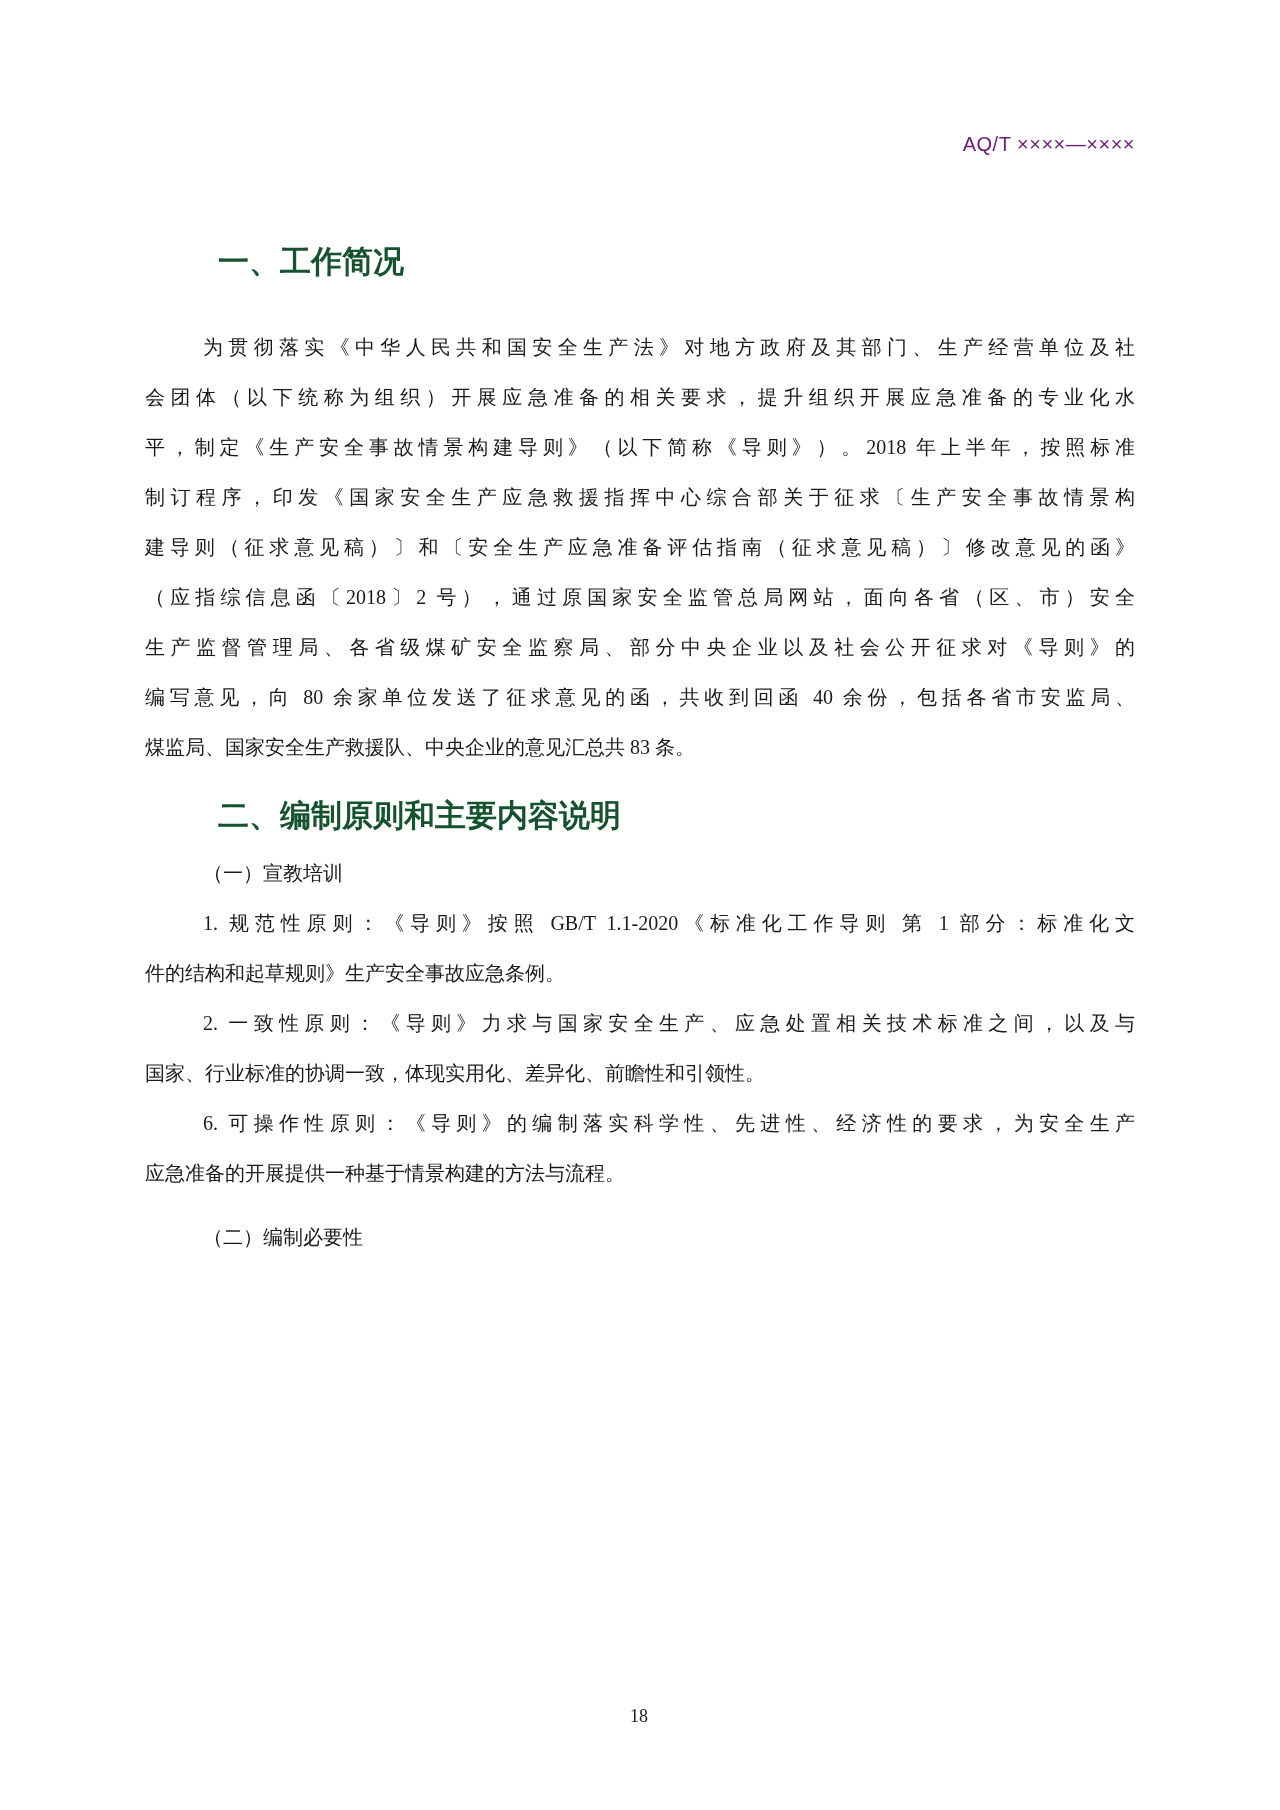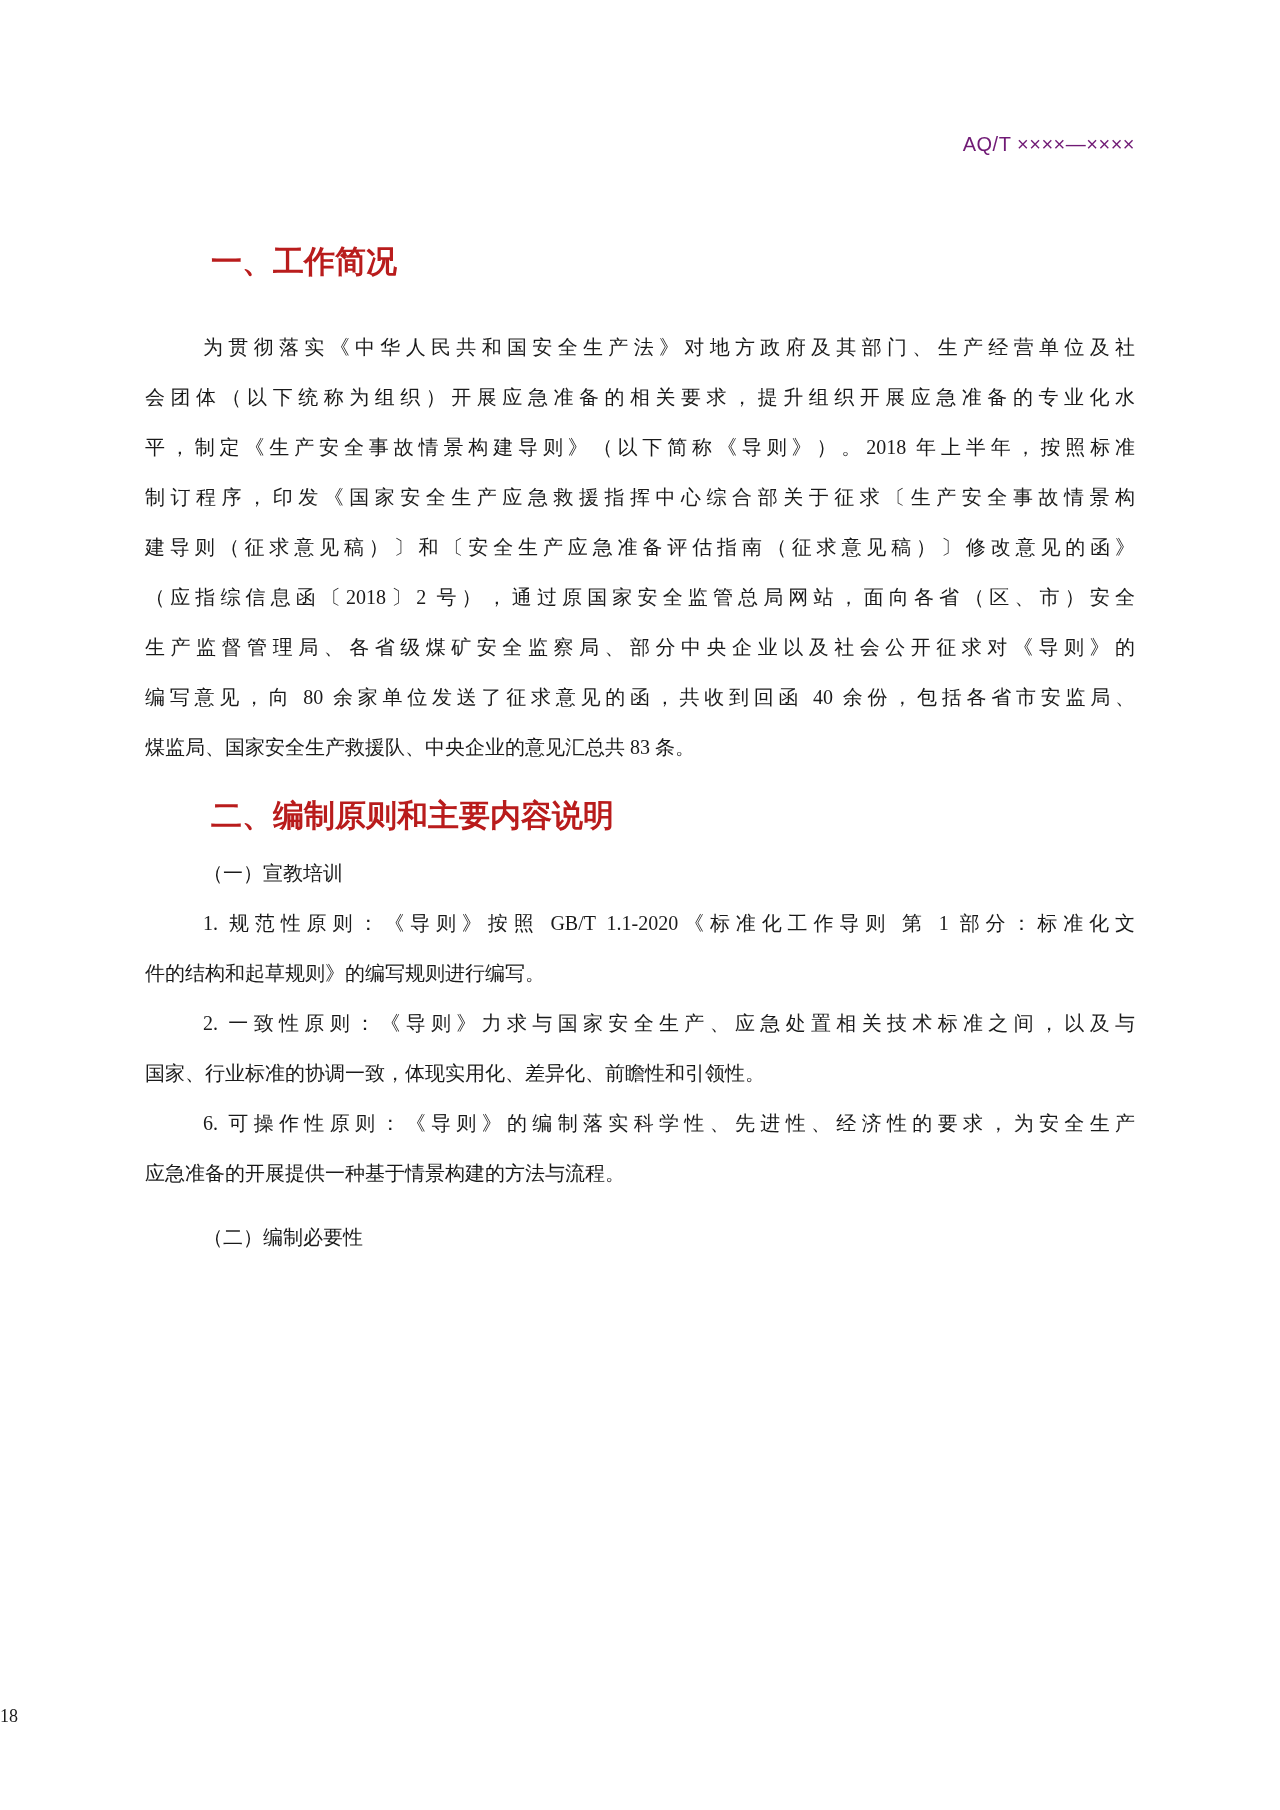--- a/index.html
+++ b/index.html
@@ -25,23 +25,23 @@
     font-size: 20px;
     line-height: 24px;
     letter-spacing: 0.5px;
     color: #701a75;
   }
   h1.sec {
     font-family: "Liberation Sans", "DejaVu Sans", sans-serif;
     font-weight: 700;
     font-size: 31px;
     line-height: 40px;
-    margin: 1px;
+    margin: 8px;
     padding-left: 65px;
-    color: #b91c1c;
+    color: #14532d;
   }
   #h1 { margin-top: 86px; }
   #h2 { margin-top: 24px; margin-bottom: 12px; }
   .para {
     font-size: 20px;
     line-height: 50px;
     margin: 0;
   }
   #p1 { margin-top: 40px; }
   #sub2 { margin-top: 14px; }
@@ -54,20 +54,21 @@
   .pline.first { text-indent: 58px; }
   .pline b {
     font-family: "Liberation Sans", "DejaVu Sans", sans-serif;
     font-weight: 700;
   }
   .page-number {
     position: absolute;
     top: 1704px;
     left: 0;
     right: 2px;
+    text-align: center;
     font-size: 18px;
     line-height: 24px;
   }
 </style>
 </head>
 <body>
 
 <div class="content">
 
   <div class="doc-header">AQ/T ××××—××××</div>
@@ -88,21 +89,21 @@
 
 
   <h1 class="sec" id="h2">二、编制原则和主要内容说明</h1>
 
   <div class="para" id="sub1">
       <div class="pline first last">（一）宣教培训</div>
     </div>
 
   <div class="para" id="item1">
       <div class="pline first">1. 规范性原则：《导则》按照 GB/T 1.1-2020《标准化工作导则 第 1 部分：标准化文</div>
-      <div class="pline last">件的结构和起草规则》的编写规则进行编写。</div>
+      <div class="pline last">件的结构和起草规则》生产安全事故应急条例。</div>
     </div>
 
   <div class="para" id="item2">
       <div class="pline first">2. 一致性原则：《导则》力求与国家安全生产、应急处置相关技术标准之间，以及与</div>
       <div class="pline last">国家、行业标准的协调一致，体现实用化、差异化、前瞻性和引领性。</div>
     </div>
 
   <div class="para" id="item3">
       <div class="pline first">6. 可操作性原则：《导则》的编制落实科学性、先进性、经济性的要求，为安全生产</div>
       <div class="pline last">应急准备的开展提供一种基于情景构建的方法与流程。</div>

